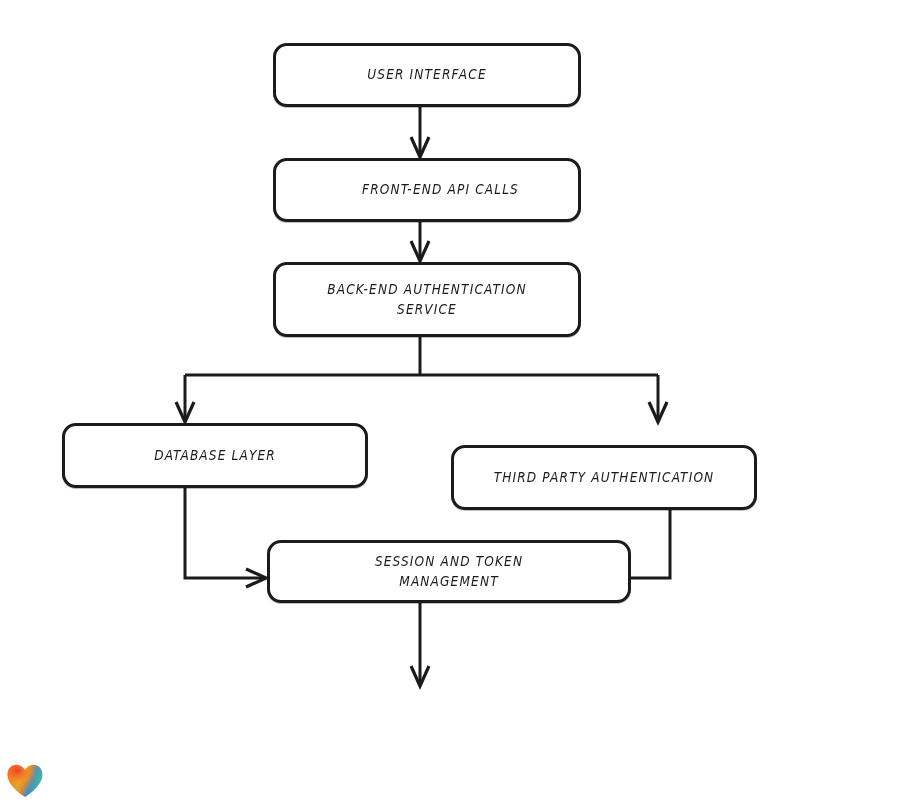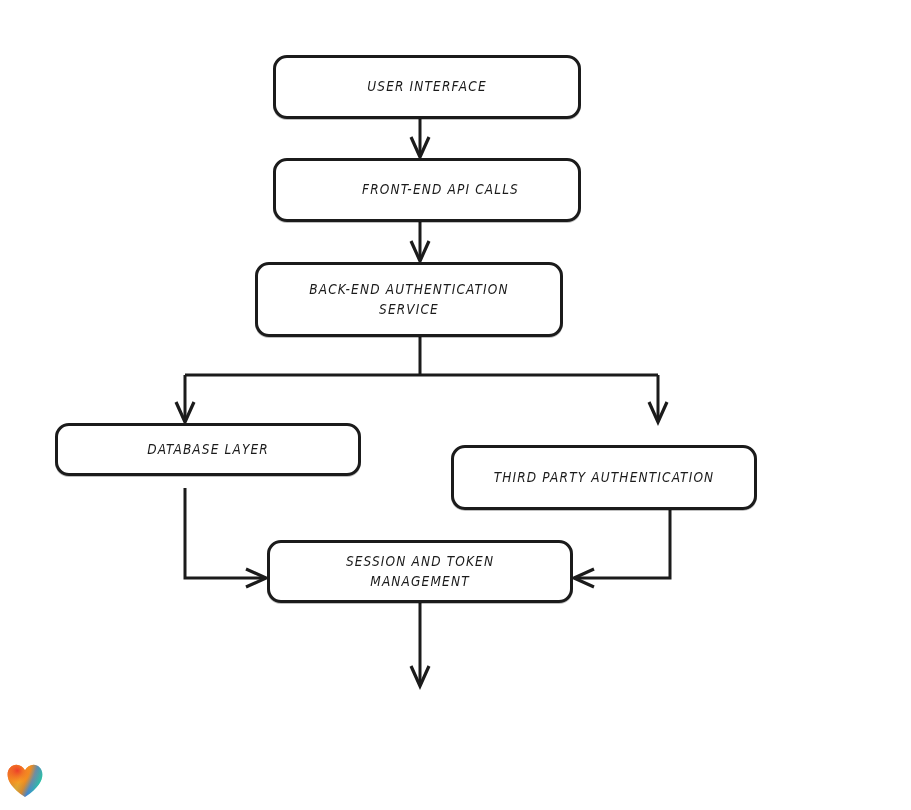--- a/index.html
+++ b/index.html
@@ -46,26 +46,26 @@
     font-weight: 500;
     letter-spacing: 1.15px;
     color: #1b1b1b;
     line-height: 1.45;
     text-transform: uppercase;
     white-space: pre-line;
     padding: 0 10px;
     font-stretch: condensed;
   }
   
-  #node-user-interface      { left: 273px; top: 43px;  width: 308px; height: 64px; margin-top: 12px; }
+  #node-user-interface      { left: 273px; top: 43px;  width: 308px; height: 64px; }
   #node-frontend-api        { left: 273px; top: 158px; width: 308px; height: 64px; padding-left: 27px; }
-  #node-backend-auth        { left: 255px; top: 262px; width: 308px; height: 75px; }
-  #node-database-layer      { left: 55px;  top: 423px; width: 306px; height: 53px; }
+  #node-backend-auth        { left: 273px; top: 262px; width: 308px; height: 75px; }
+  #node-database-layer      { left: 62px;  top: 423px; width: 306px; height: 65px; }
   #node-third-party-auth    { left: 451px; top: 445px; width: 306px; height: 65px; }
-  #node-session-token       { left: 267px; top: 540px; width: 306px; height: 63px; }
+  #node-session-token       { left: 267px; top: 540px; width: 364px; height: 63px; }
   #node-security-measures   { left: 268px; top: 687px; width: 304px; height: 63px; }
 
   #heart-logo {
     position: absolute;
     left: 7px;
     top: 764px;
     width: 36px;
     height: 34px;
     z-index: 3;
   }

